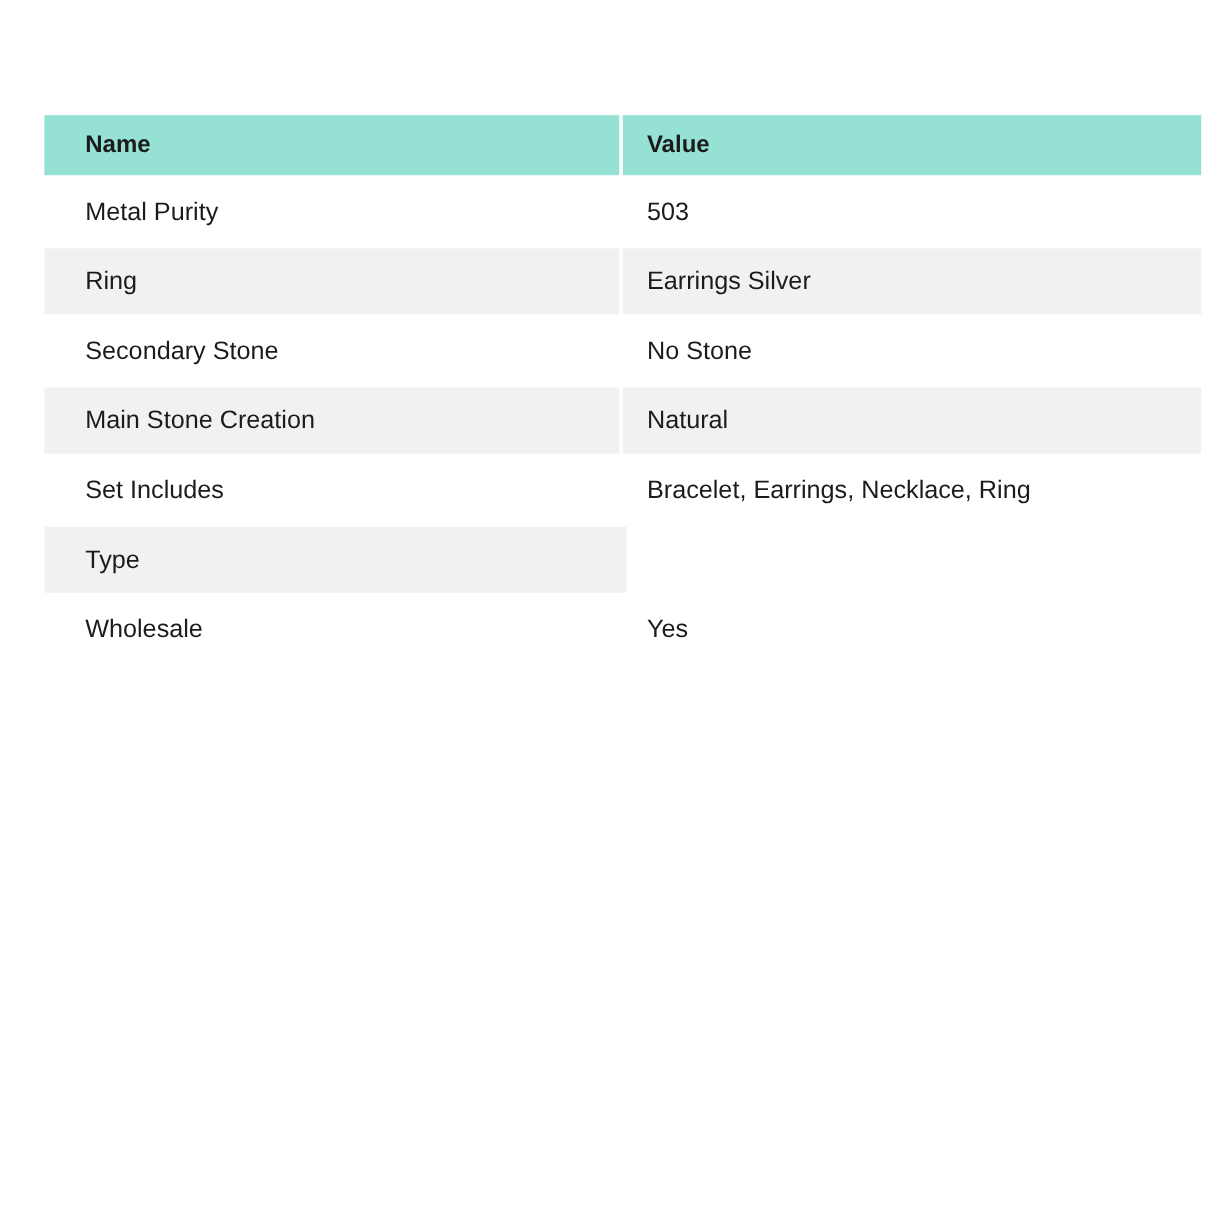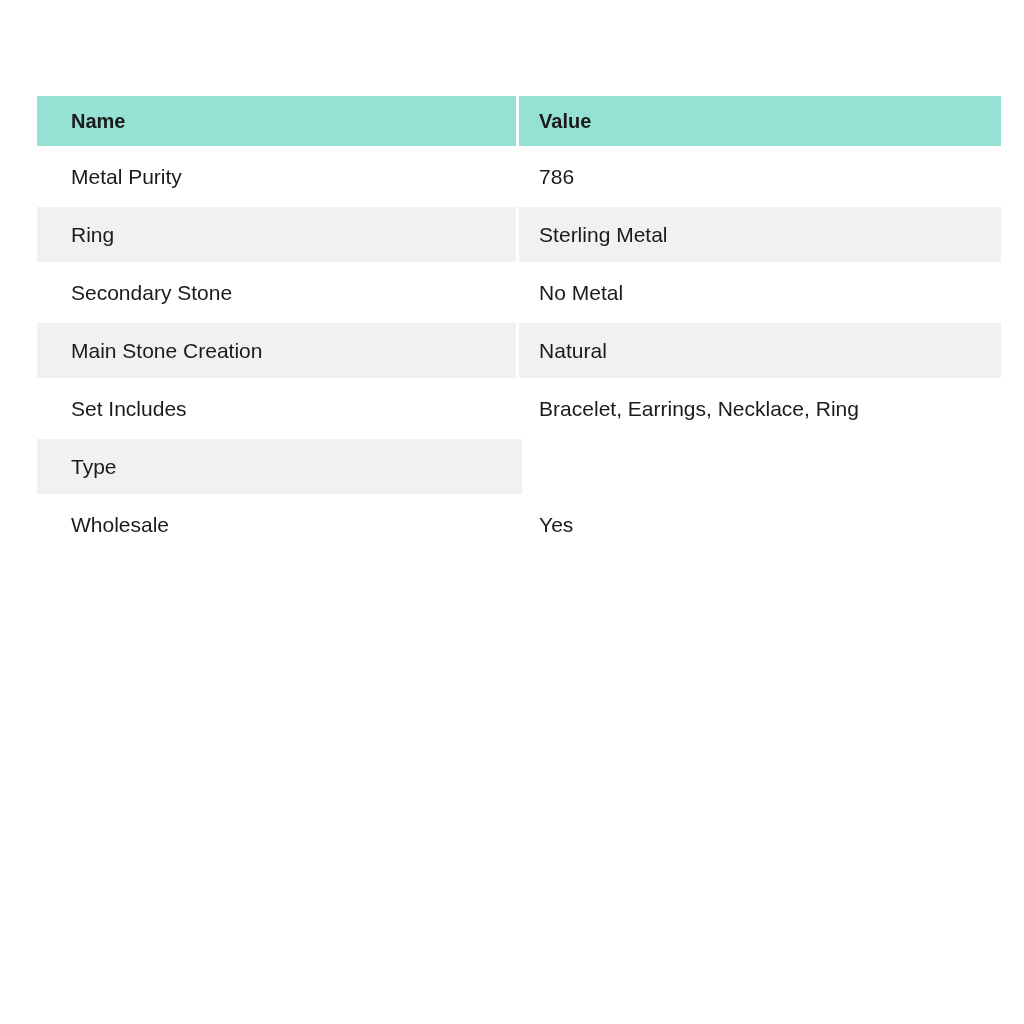--- a/index.html
+++ b/index.html
@@ -49,32 +49,32 @@
 
 <div class="attr-table">
 
   <div class="t-row header">
     <div class="cell c-name">Name</div>
     <div class="cell c-value">Value</div>
   </div>
 
   <div class="t-row data">
     <div class="cell c-name">Metal Purity</div>
-    <div class="cell c-value">786</div>
+    <div class="cell c-value">503</div>
   </div>
 
   <div class="t-row data">
     <div class="cell c-name">Ring</div>
-    <div class="cell c-value">Sterling Metal</div>
+    <div class="cell c-value">Earrings Silver</div>
   </div>
 
 
   <div class="t-row data">
     <div class="cell c-name">Secondary Stone</div>
-    <div class="cell c-value">No Metal</div>
+    <div class="cell c-value">No Stone</div>
   </div>
 
   <div class="t-row data">
     <div class="cell c-name">Main Stone Creation</div>
     <div class="cell c-value">Natural</div>
   </div>
 
   <div class="t-row data">
     <div class="cell c-name">Set Includes</div>
     <div class="cell c-value">Bracelet, Earrings, Necklace, Ring</div>

